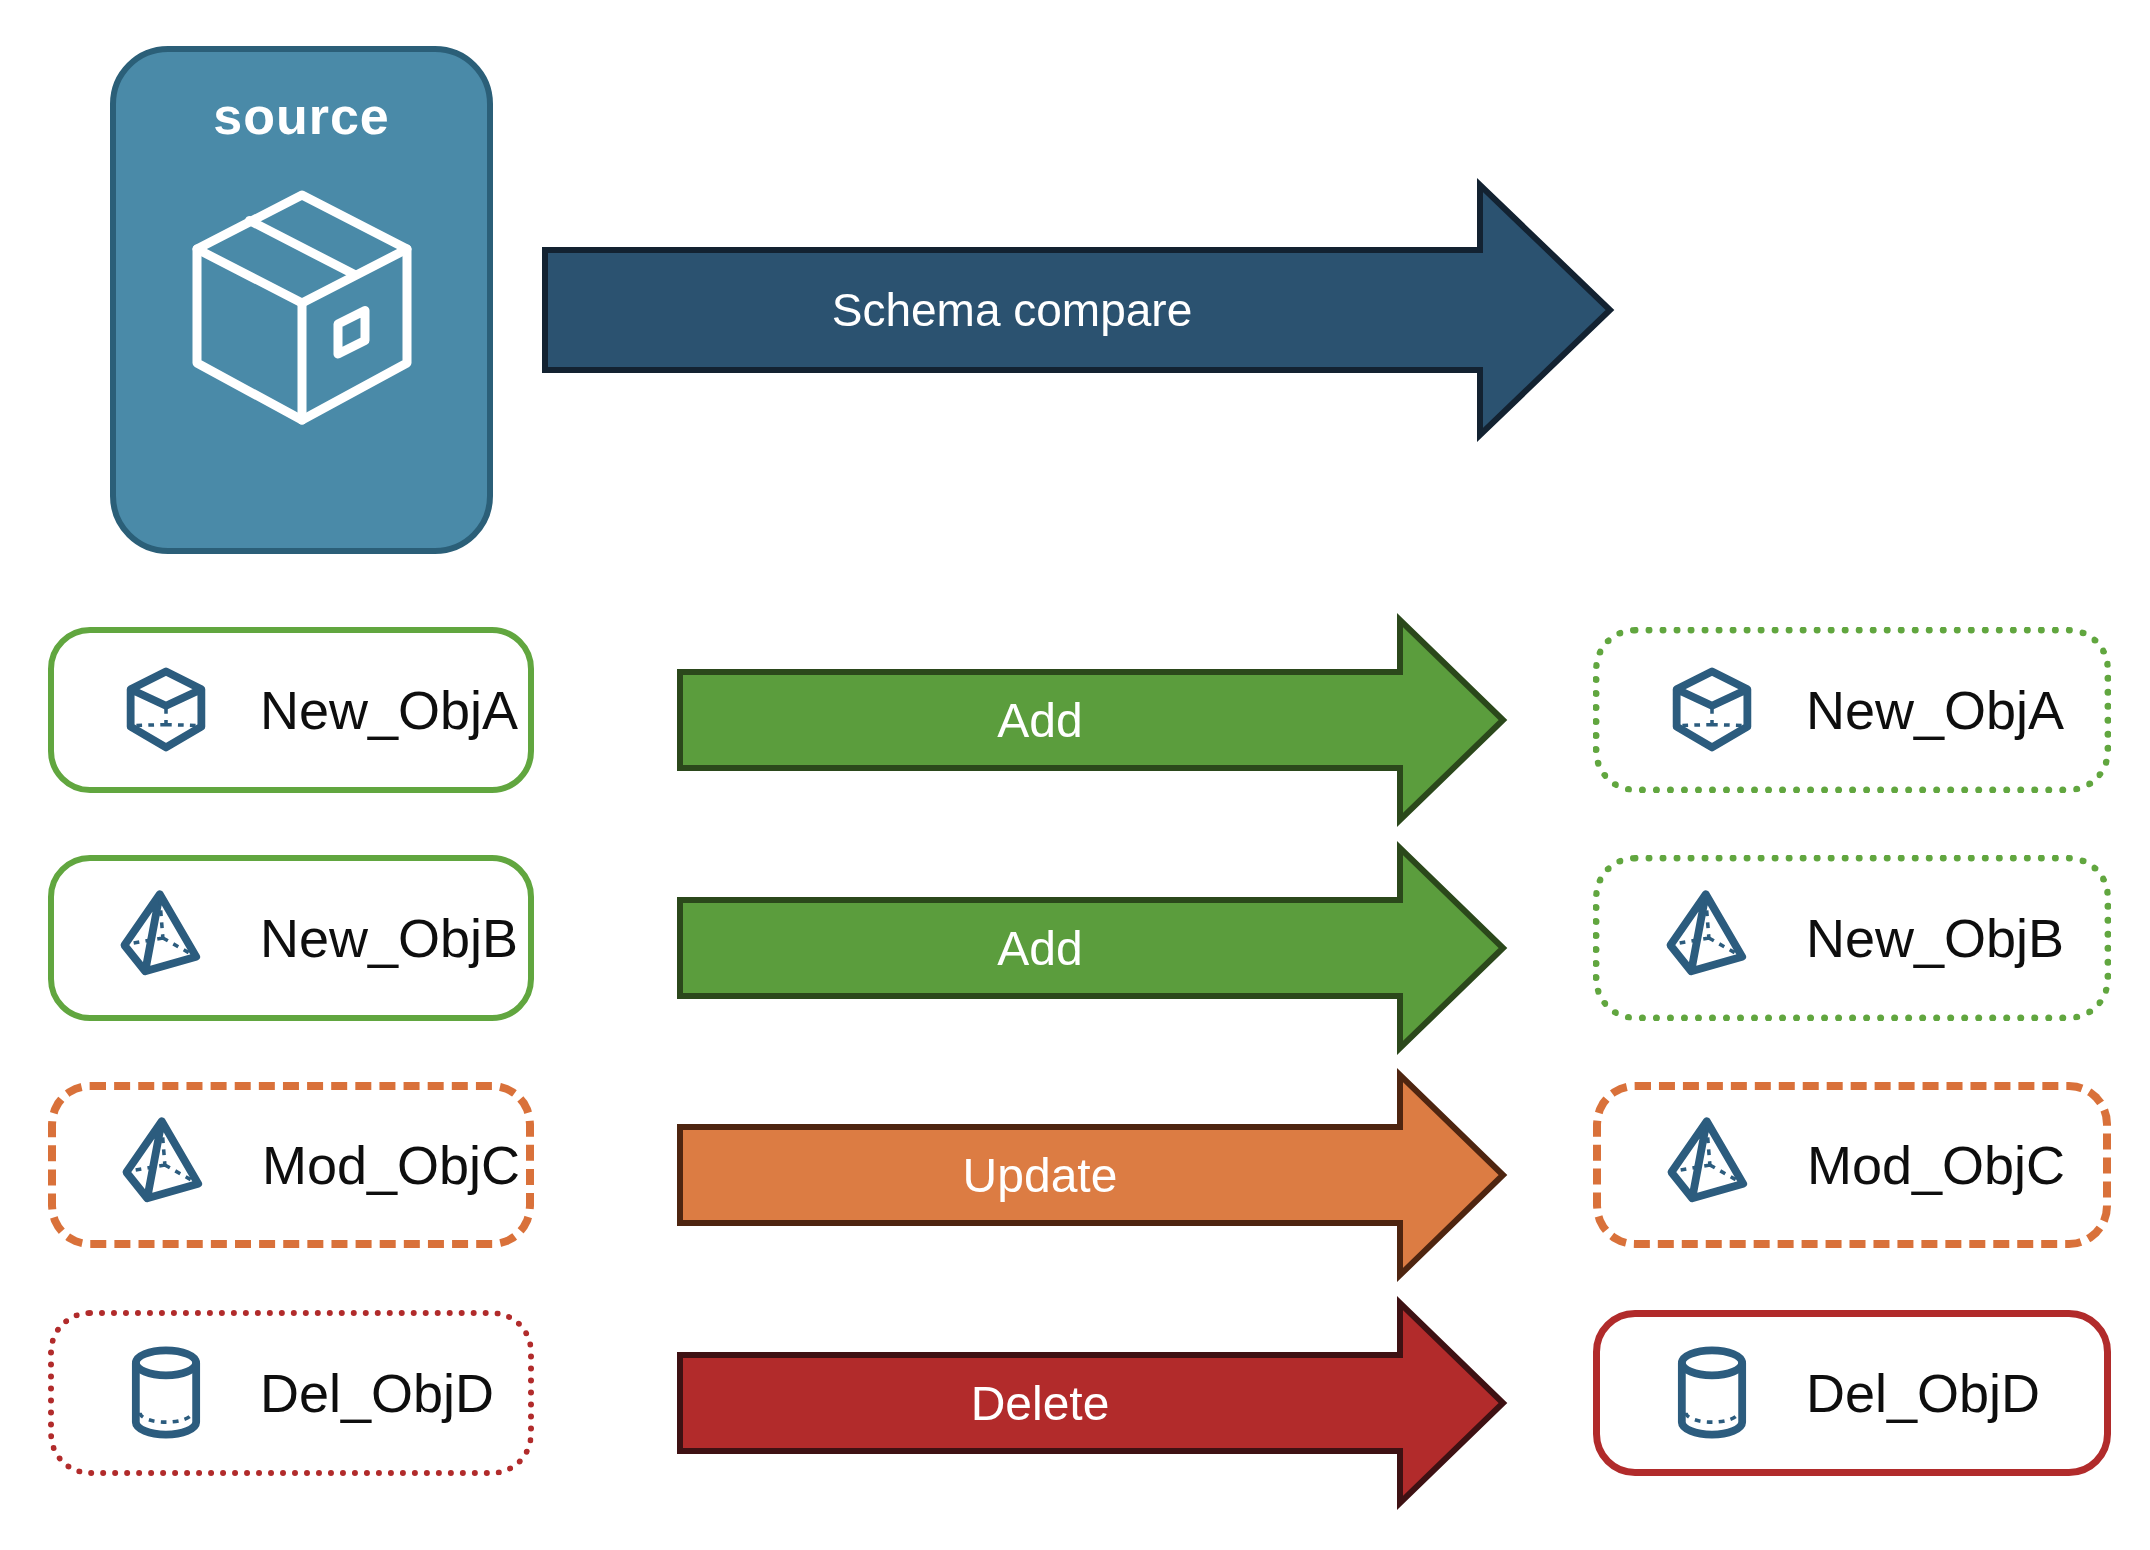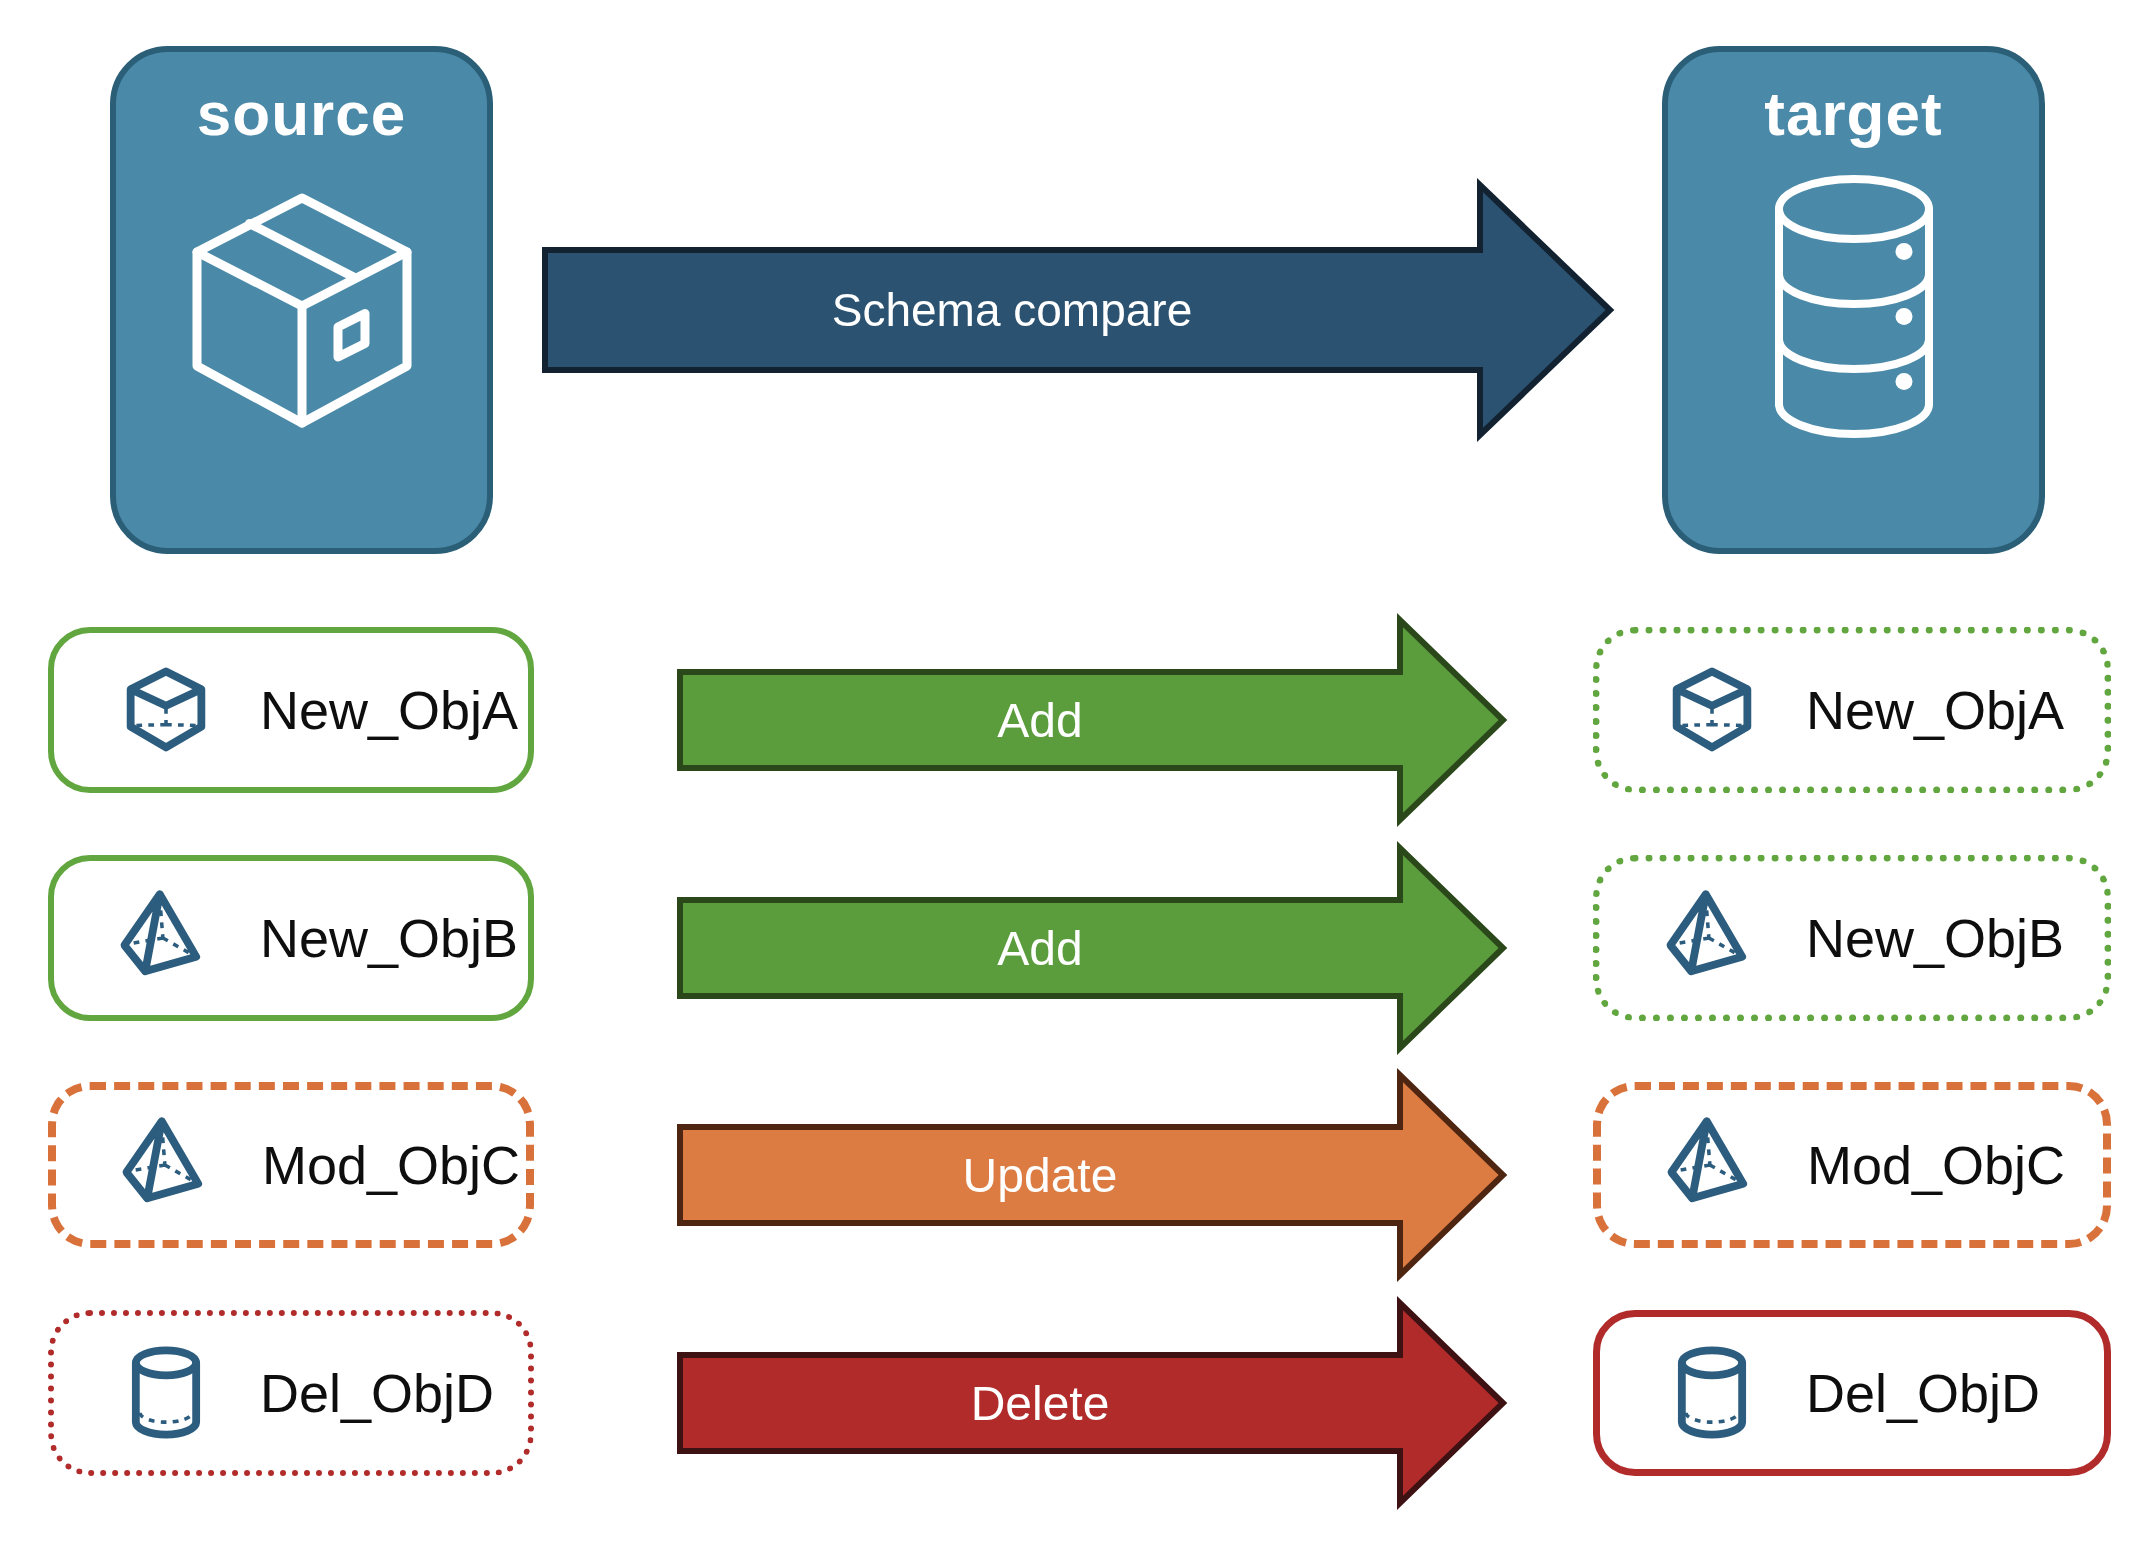--- a/index.html
+++ b/index.html
@@ -24,22 +24,22 @@
     height: 508px;
     box-sizing: border-box;
     background: var(--node_fill);
     border: 6px solid var(--node_border);
     border-radius: 58px;
     display: flex;
     flex-direction: column;
     align-items: center;
   }
   .node-label {
-    margin-top: 26px;
-    font-size: 62px;
+    margin-top: 34px;
+    font-size: 52px;
     font-weight: 700;
     letter-spacing: 1px;
     color: var(--node_text);
   }
   .node-icon { margin-top: 10px; }
 
   
   svg.arrow { position: absolute; overflow: visible; }
   svg.arrow text {
     fill: var(--arrow_text);
@@ -120,37 +120,20 @@
         <path d="M62,56 L71,51.5 L71,61.5 L62,66 Z"></path>
       </g>
     </svg>
   </div>
 
   <svg class="arrow arrow-flow" style="left:542px; top:180px" width="1075" height="260" viewBox="0 0 1075 260">
     <polygon points="3,70 938,70 938,5 1068,130 938,255 938,190 3,190"></polygon>
     <text x="470" y="130" text-anchor="middle" dominant-baseline="central">Schema compare</text>
   </svg>
 
-  <div class="node" style="left:1662px">
-    <div class="node-label">target</div>
-    <svg class="node-icon" width="250" height="300" viewBox="0 0 100 120">
-      <g fill="none" stroke="#ffffff" stroke-width="3.2" stroke-linecap="round">
-        <ellipse cx="50" cy="20" rx="30" ry="12"></ellipse>
-        <path d="M20,20 L20,98 M80,20 L80,98"></path>
-        <path d="M20,98 A30,12 0 0 0 80,98"></path>
-        <path d="M20,46 A30,12 0 0 0 80,46"></path>
-        <path d="M20,72 A30,12 0 0 0 80,72"></path>
-      </g>
-      <g fill="#ffffff" stroke="none">
-        <circle cx="70" cy="37" r="3.4"></circle>
-        <circle cx="70" cy="63" r="3.4"></circle>
-        <circle cx="70" cy="89" r="3.4"></circle>
-      </g>
-    </svg>
-  </div>
 
   <div class="obox pos-left green-solid" style="top:627px">
     <svg class="obj-icon" viewBox="0 0 100 100">
         <use href="#icon-cube"></use>
       </svg>
     <div class="obj-label">New_ObjA</div>
   </div>
   <svg class="arrow row-arrow arrow-add" style="left:677px; top:615px" width="830" height="210" viewBox="0 0 830 210">
     <polygon points="3,57 723,57 723,5 826,105 723,205 723,153 3,153"></polygon>
     <text x="363" y="105" text-anchor="middle" dominant-baseline="central">Add</text>

